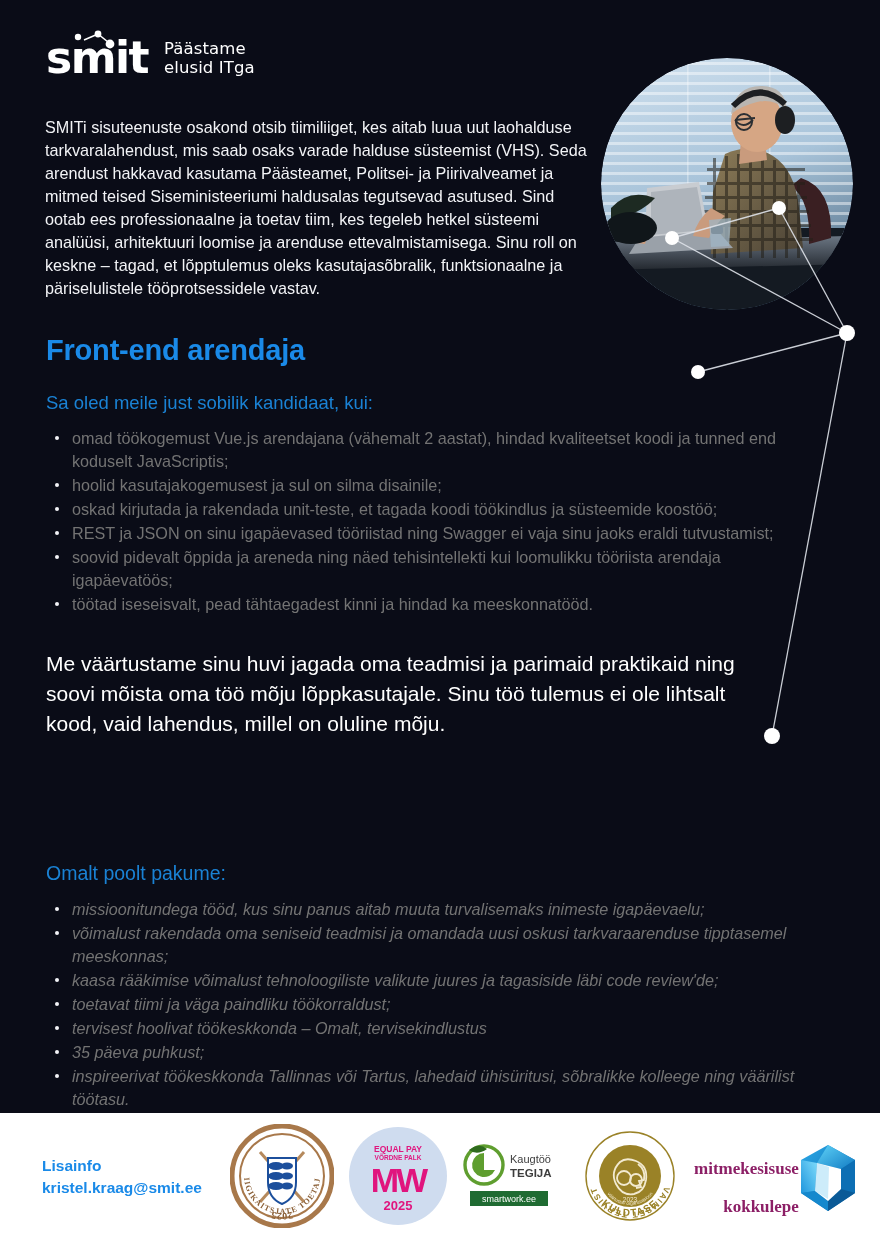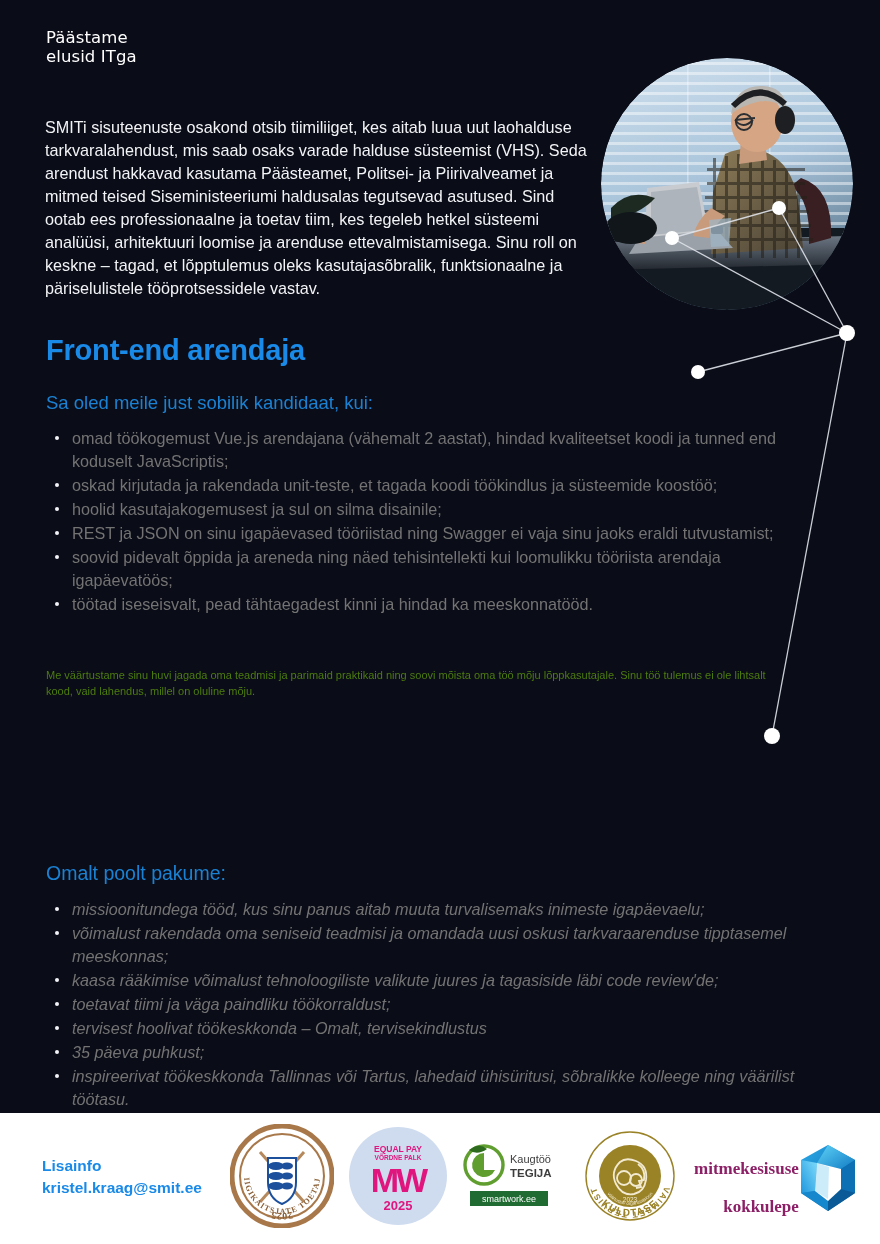--- a/index.html
+++ b/index.html
@@ -92,22 +92,22 @@
     left:9px; top:9px;
     width:4px; height:4px;
     border-radius:50%;
     background:#f3f4f7;
   }
   .block-requirements ul.bullets li { width:765px; }
   .block-offer ul.bullets li { width:770px;font-style:italic; }
 
   
   .blue-para {
-    position:absolute; left:46px; top:668px; width:720px;
-    font-size:11px; line-height:1.42; color:#4d7c0f;
+    position:absolute; left:46px; top:649px; width:720px;
+    font-size:21px; line-height:1.42; color:#ffffff;
   }
 
   
   .footer {
     position:absolute; left:0; top:1113px;
     width:880px; height:131px;
     background:#ffffff;
     display:flex; align-items:center;
   }
   .footer-contact {
@@ -256,34 +256,44 @@
     <g fill="#ffffff">
       <circle cx="847" cy="333" r="8"></circle>
       <circle cx="698" cy="372" r="7"></circle>
       <circle cx="772" cy="736" r="8"></circle>
       <circle cx="779" cy="208" r="7"></circle>
       <circle cx="672" cy="238" r="7"></circle>
     </g>
   </svg>
 
   <div class="logo-block">
+    <div class="logo-mark">
+      <svg class="logo-dots" viewBox="0 0 105 30" xmlns="http://www.w3.org/2000/svg" aria-hidden="true">
+        <line x1="38" y1="12" x2="52" y2="6" stroke="#ffffff" stroke-width="1.6"></line>
+        <line x1="52" y1="6" x2="62" y2="14" stroke="#ffffff" stroke-width="1.6"></line>
+        <circle cx="32" cy="9" r="3.2" fill="#ffffff"></circle>
+        <circle cx="52" cy="6" r="3.4" fill="#ffffff"></circle>
+        <circle cx="64" cy="16" r="4.4" fill="#ffffff"></circle>
+      </svg>
+      <div class="logo-word">smit</div>
+    </div>
     <div class="logo-tag">Päästame
 elusid ITga</div>
   </div>
 
   <p class="intro">SMITi sisuteenuste osakond otsib tiimiliiget, kes aitab luua uut laohalduse tarkvaralahendust, mis saab osaks varade halduse süsteemist (VHS). Seda arendust hakkavad kasutama Päästeamet, Politsei-  ja Piirivalveamet ja mitmed teised Siseministeeriumi haldusalas tegutsevad asutused. Sind ootab ees professionaalne ja toetav tiim, kes tegeleb hetkel süsteemi analüüsi, arhitektuuri loomise ja arenduse ettevalmistamisega. Sinu roll on keskne – tagad, et lõpptulemus oleks kasutajasõbralik, funktsionaalne ja päriselulistele tööprotsessidele vastav.</p>
 
   <h1 class="job-title">Front-end arendaja</h1>
 
   <section class="block-requirements">
     <h2 class="sec-heading">Sa oled meile just sobilik kandidaat, kui:</h2>
     <ul class="bullets">
       <li>omad töökogemust Vue.js arendajana (vähemalt 2 aastat), hindad kvaliteetset koodi ja tunned end koduselt JavaScriptis;</li>
+      <li>hoolid kasutajakogemusest ja sul on silma disainile;</li>
       <li>oskad kirjutada ja rakendada unit-teste, et tagada koodi töökindlus ja süsteemide koostöö;</li>
-      <li>hoolid kasutajakogemusest ja sul on silma disainile;</li>
       <li>REST ja JSON on sinu igapäevased tööriistad ning Swagger ei vaja sinu jaoks eraldi tutvustamist;</li>
       <li>soovid pidevalt õppida ja areneda ning näed tehisintellekti kui loomulikku tööriista arendaja igapäevatöös;</li>
       <li>töötad iseseisvalt, pead tähtaegadest kinni ja hindad ka meeskonnatööd.</li>
     </ul>
   </section>
 
   <p class="blue-para">Me väärtustame sinu huvi jagada oma teadmisi ja parimaid praktikaid ning soovi mõista oma töö mõju lõppkasutajale. Sinu töö tulemus ei ole lihtsalt kood, vaid lahendus, millel on oluline mõju.</p>
 
   <section class="block-offer">
     <h2 class="sec-heading lg">Omalt poolt pakume:</h2>

